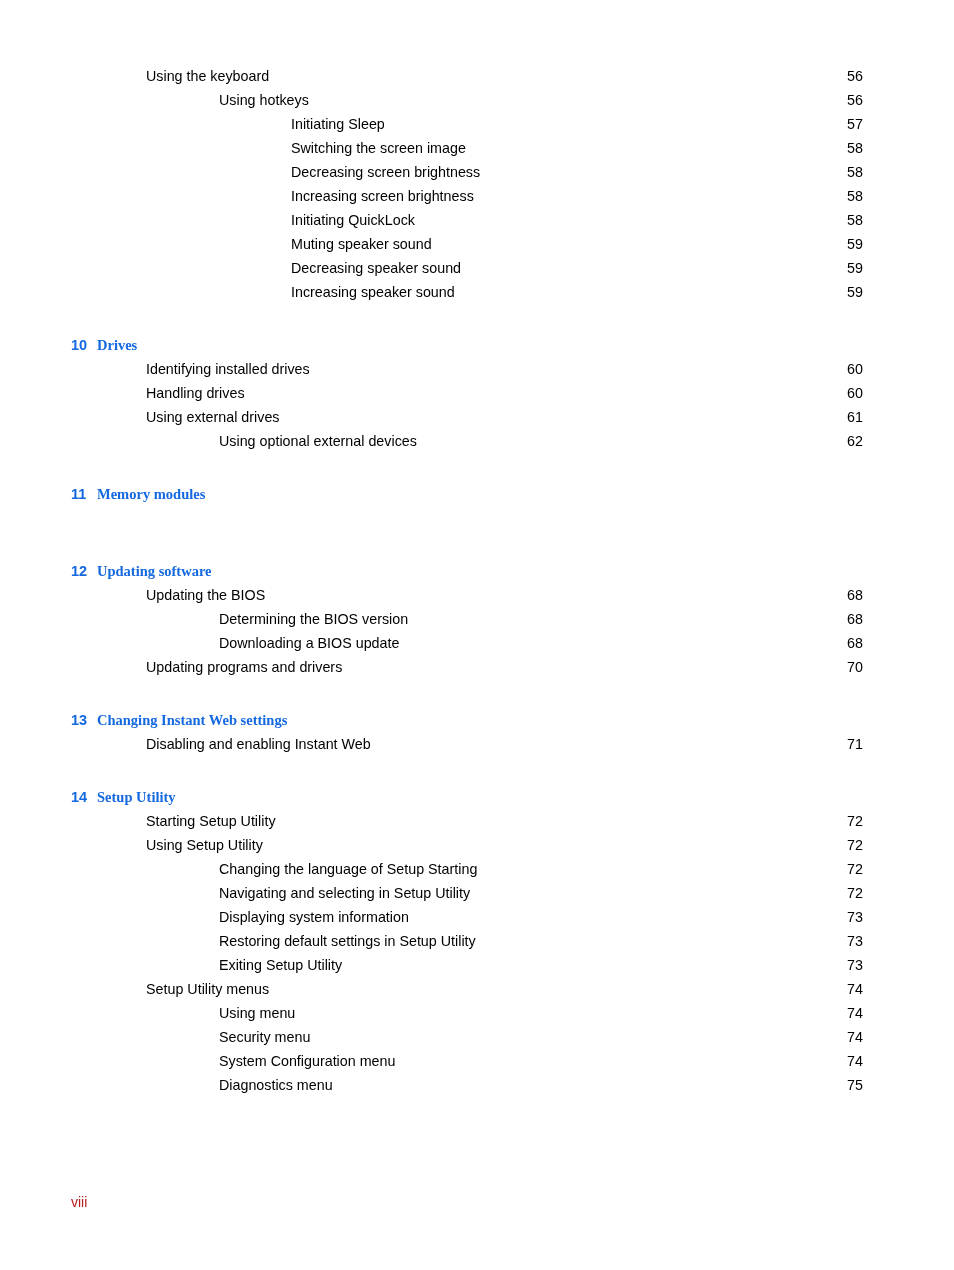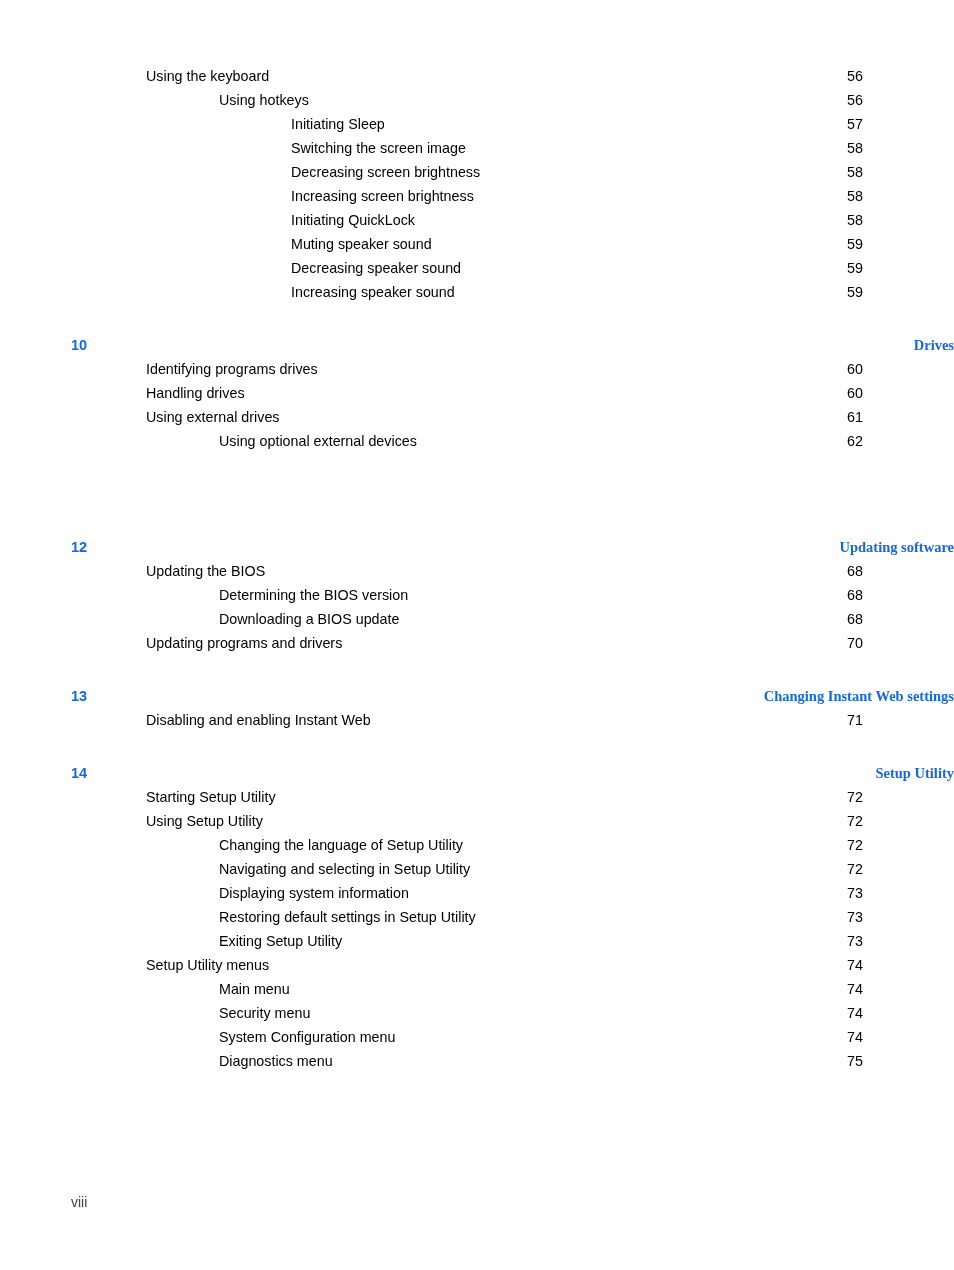--- a/index.html
+++ b/index.html
@@ -29,21 +29,20 @@
   .chapter {
     display: flex;
     align-items: baseline;
     color: #1569e0;
     font-weight: bold;
     font-size: 14.5px;
     line-height: 24px;
     height: 24px;
     padding-left: 71px;
     white-space: nowrap;
-    justify-content: space-between;
   }
   .chapter .ch-num {
     min-width: 26px;
     display: inline-block;
   }
   .chapter .ch-title {
     display: inline-block;
     font-family: Liberation Serif, serif;
   }
   
@@ -91,21 +90,21 @@
   
   .gap-sm { height: 24px; }
   .gap-md { height: 29px; }
 
   .footer {
     position: absolute;
     left: 71px;
     top: 1192px;
     font-size: 14px;
     line-height: 20px;
-    color: #404040;
+    color: #b91c1c;
   }
 </style>
 </head>
 <body>
 
 <div class="page">
   <div class="toc" id="toc-root" style="padding-top: 64px;">
       <div class="entry lvl1">
         <span class="e-title">Using the keyboard</span>
         <span class="leader"></span>
@@ -155,40 +154,44 @@
         <span class="e-title">Increasing speaker sound</span>
         <span class="leader"></span>
         <span class="e-page">59</span>
       </div>
       <div class="gap-md"></div>
       <div class="chapter">
         <span class="ch-num">10</span>
         <span class="ch-title">Drives</span>
       </div>
       <div class="entry lvl1">
-        <span class="e-title">Identifying programs drives</span>
+        <span class="e-title">Identifying installed drives</span>
         <span class="leader"></span>
         <span class="e-page">60</span>
       </div>
       <div class="entry lvl1">
         <span class="e-title">Handling drives</span>
         <span class="leader"></span>
         <span class="e-page">60</span>
       </div>
       <div class="entry lvl1">
         <span class="e-title">Using external drives</span>
         <span class="leader"></span>
         <span class="e-page">61</span>
       </div>
       <div class="entry lvl2">
         <span class="e-title">Using optional external devices</span>
         <span class="leader"></span>
         <span class="e-page">62</span>
       </div>
       <div class="gap-md"></div>
+      <div class="chapter">
+        <span class="ch-num">11</span>
+        <span class="ch-title">Memory modules</span>
+      </div>
       <div class="gap-sm"></div>
       <div class="gap-md"></div>
       <div class="chapter">
         <span class="ch-num">12</span>
         <span class="ch-title">Updating software</span>
       </div>
       <div class="entry lvl1">
         <span class="e-title">Updating the BIOS</span>
         <span class="leader"></span>
         <span class="e-page">68</span>
@@ -227,21 +230,21 @@
         <span class="e-title">Starting Setup Utility</span>
         <span class="leader"></span>
         <span class="e-page">72</span>
       </div>
       <div class="entry lvl1">
         <span class="e-title">Using Setup Utility</span>
         <span class="leader"></span>
         <span class="e-page">72</span>
       </div>
       <div class="entry lvl2">
-        <span class="e-title">Changing the language of Setup Utility</span>
+        <span class="e-title">Changing the language of Setup Starting</span>
         <span class="leader"></span>
         <span class="e-page">72</span>
       </div>
       <div class="entry lvl2">
         <span class="e-title">Navigating and selecting in Setup Utility</span>
         <span class="leader"></span>
         <span class="e-page">72</span>
       </div>
       <div class="entry lvl2">
         <span class="e-title">Displaying system information</span>
@@ -257,21 +260,21 @@
         <span class="e-title">Exiting Setup Utility</span>
         <span class="leader"></span>
         <span class="e-page">73</span>
       </div>
       <div class="entry lvl1">
         <span class="e-title">Setup Utility menus</span>
         <span class="leader"></span>
         <span class="e-page">74</span>
       </div>
       <div class="entry lvl2">
-        <span class="e-title">Main menu</span>
+        <span class="e-title">Using menu</span>
         <span class="leader"></span>
         <span class="e-page">74</span>
       </div>
       <div class="entry lvl2">
         <span class="e-title">Security menu</span>
         <span class="leader"></span>
         <span class="e-page">74</span>
       </div>
       <div class="entry lvl2">
         <span class="e-title">System Configuration menu</span>

